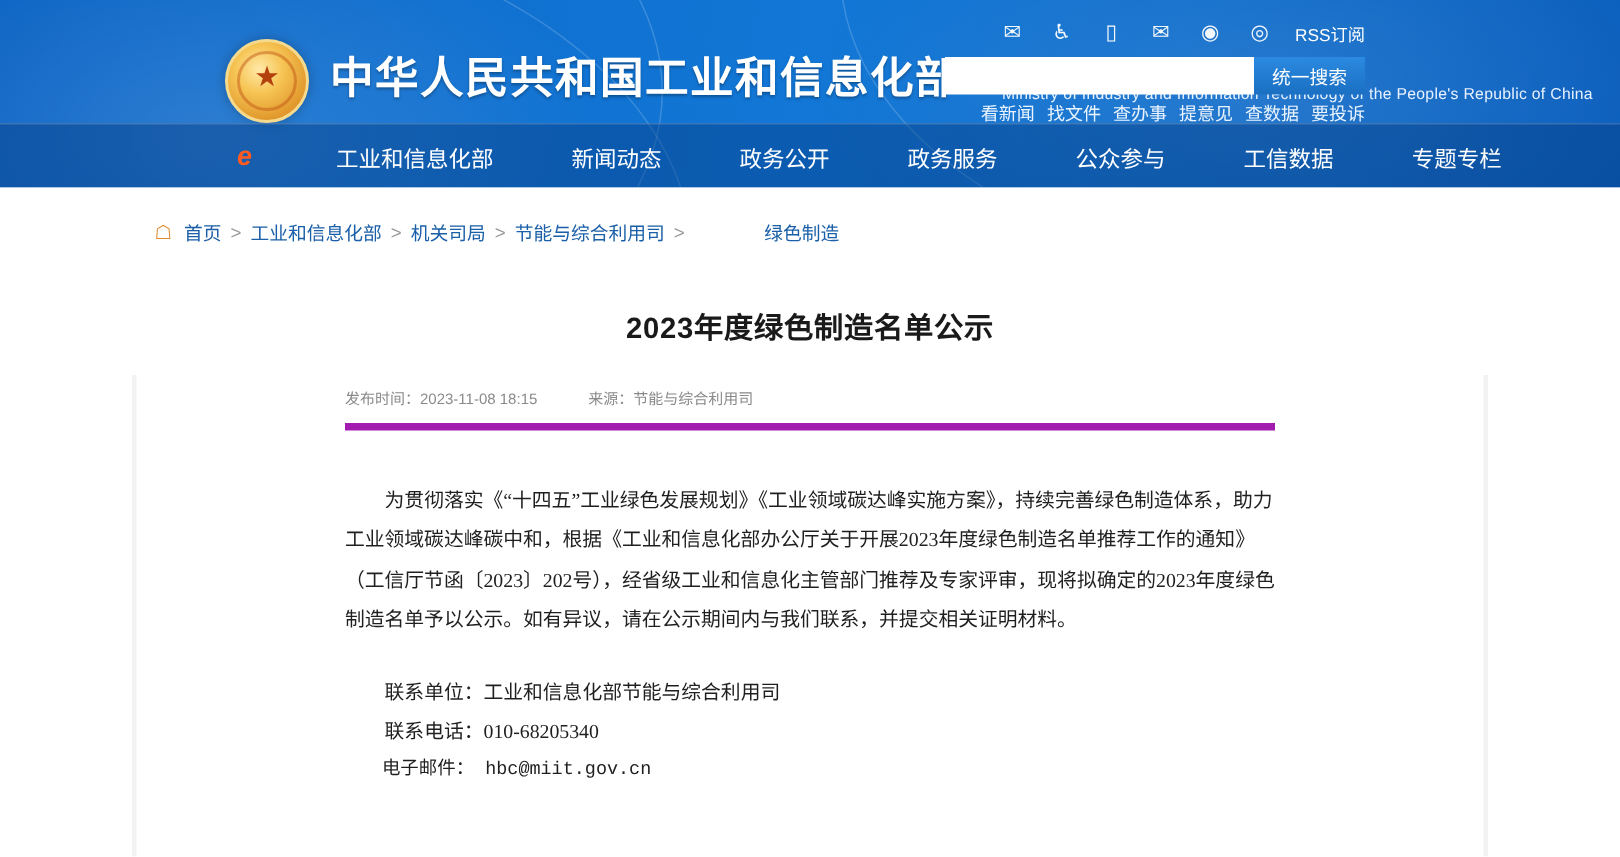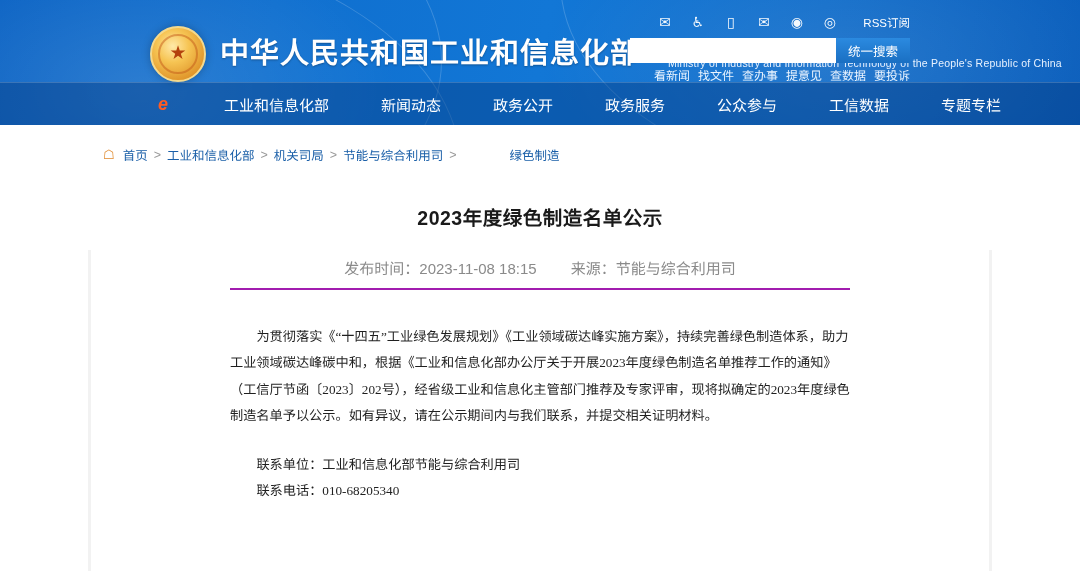--- a/index.html
+++ b/index.html
@@ -115,21 +115,21 @@
     color: #ffffff;
     opacity: 0.95;
     display: inline-flex;
     align-items: center;
     justify-content: center;
     font-size: 14px;
   }
   .rss-label {
     color: #ffffff;
     font-size: 11.5px;
-    margin-left: 10px;
+    margin-left: 0;
     white-space: nowrap;
   }
 
   
   .search-wrap {
     position: absolute;
     right: 170px;
     top: 38px;
     display: flex;
     z-index: 3;
@@ -240,26 +240,25 @@
     font-size: 19.5px;
     font-weight: bold;
     color: #1a1a1a;
     margin-top: 38px;
     letter-spacing: 0.5px;
   }
   .meta-row {
     margin: 26px auto 0 auto;
     width: 620px;
     text-align: center;
-    font-size: 15px;
+    font-size: 10px;
     color: #8a8a8a;
     padding-bottom: 10px;
-    border-bottom: 2px solid #a21caf;
-    display: flex;
-    justify-content: center;
+    border-bottom: 5px solid #a21caf;
+    display: flex;
     gap: 34px;
   }
 
   .article {
     width: 620px;
     margin: 34px auto 0 auto;
     font-size: 13.2px;
     line-height: 2.0;
     color: #1f1f1f;
     font-family: "Liberation Serif", "DejaVu Serif", serif;
@@ -365,19 +364,20 @@
         <span>发布时间：2023-11-08 18:15</span>
         <span>来源：节能与综合利用司</span>
       </div>
 
       <div class="article">
         <p class="indent">为贯彻落实《“十四五”工业绿色发展规划》《工业领域碳达峰实施方案》，持续完善绿色制造体系，助力工业领域碳达峰碳中和，根据《工业和信息化部办公厅关于开展2023年度绿色制造名单推荐工作的通知》（工信厅节函〔2023〕202号），经省级工业和信息化主管部门推荐及专家评审，现将拟确定的2023年度绿色制造名单予以公示。如有异议，请在公示期间内与我们联系，并提交相关证明材料。</p>
 
         <div class="blk">
           <p class="line indent">联系单位：工业和信息化部节能与综合利用司</p>
           <p class="line indent">联系电话：010-68205340</p>
+          <p class="line indent mono">电子邮件：  hbc@miit.gov.cn</p>
         </div>
 
       </div>
 
     </div>
   </div>
 </div>
 
 </body></html>

